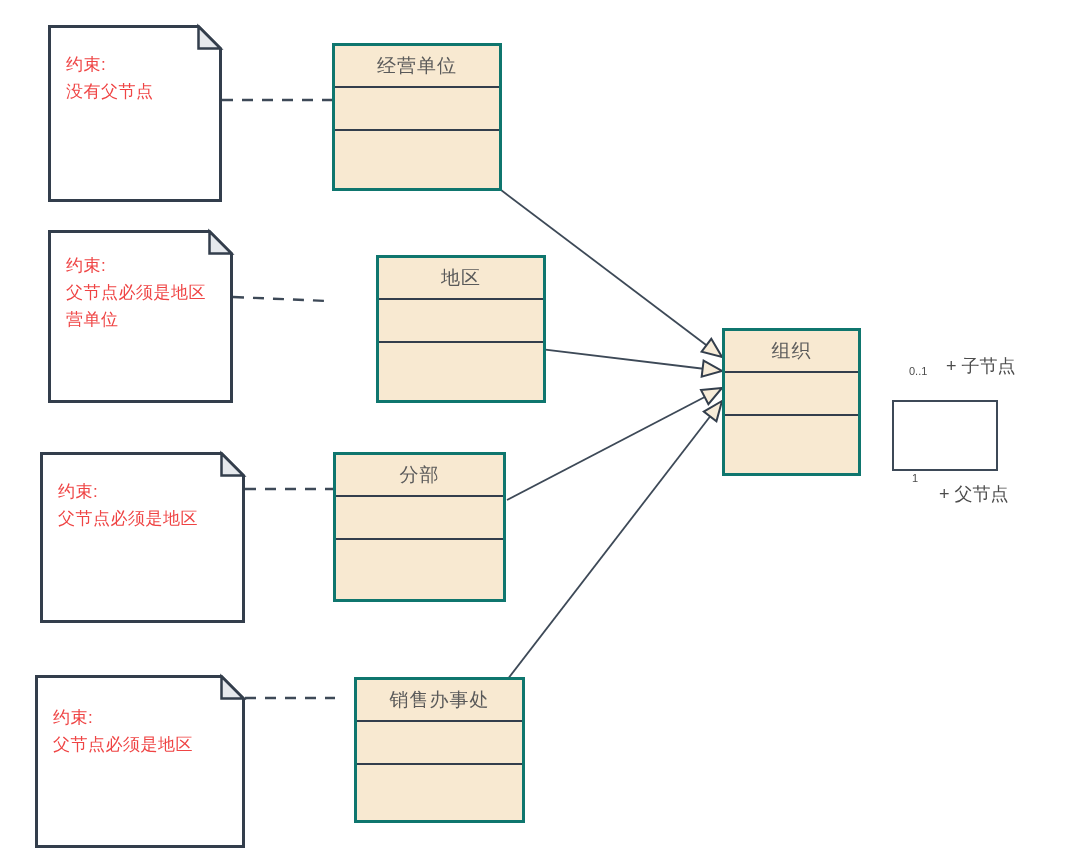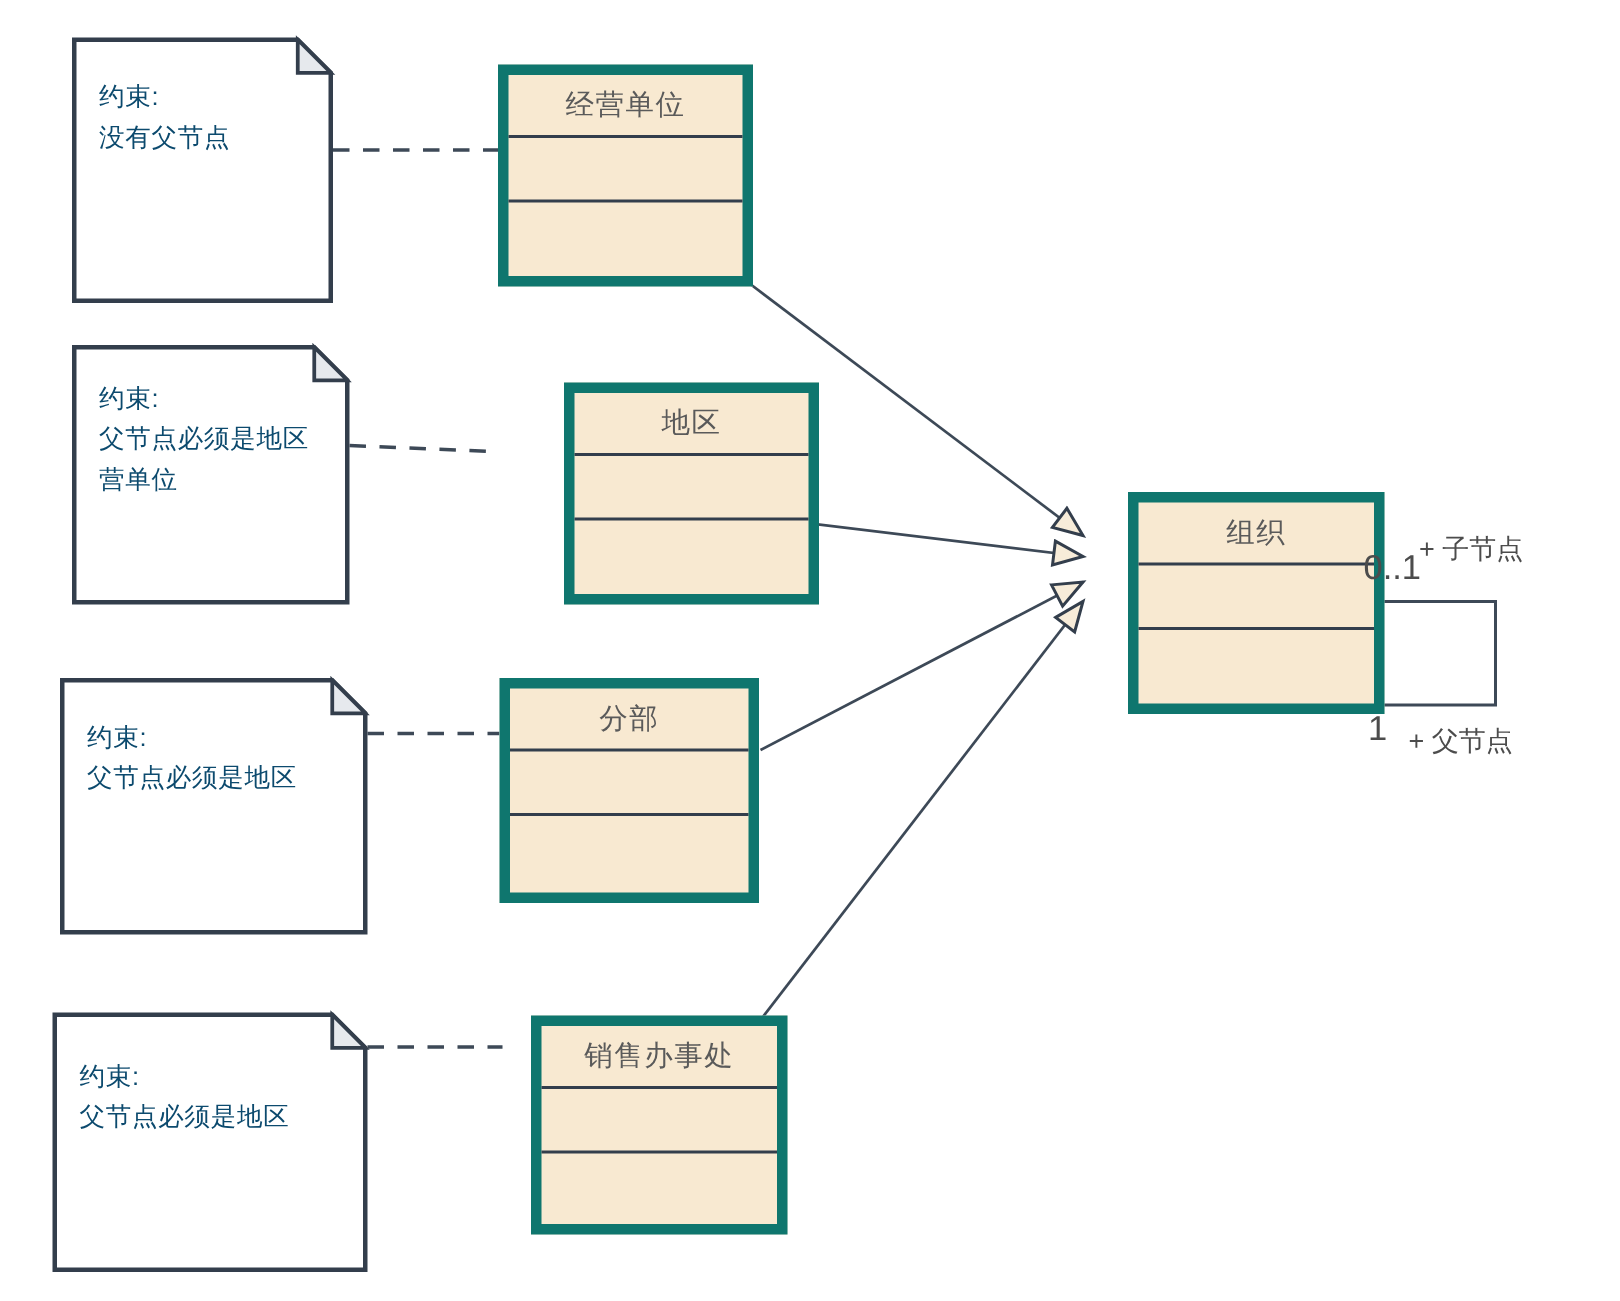--- a/index.html
+++ b/index.html
@@ -11,37 +11,37 @@
   .conn { stroke:#3d4957; stroke-width:1.8; fill:none; }
   .dash { stroke:#3d4957; stroke-width:2.4; stroke-dasharray:11 9; fill:none; }
   .loop { fill:#ffffff; stroke:#3d4957; stroke-width:2; }
 
   .note { position:absolute; z-index:2; }
   .note svg { position:absolute; left:0; top:0; overflow:visible; }
   .note-outline { fill:#ffffff; stroke:#333e4c; stroke-width:3; stroke-linejoin:miter; }
   .note-fold { fill:#e6e9ed; stroke:#333e4c; stroke-width:2.5; stroke-linejoin:miter; }
   .note-text {
     position:absolute; left:18px; top:26px; right:14px;
-    font-size:17px; line-height:27px; color:#0c4a6e; letter-spacing:0.5px;
+    font-size:17px; line-height:27px; color:#ef4444; letter-spacing:0.5px;
   }
 
   .uml-class {
     position:absolute; z-index:2; box-sizing:border-box;
-    background:#f8e9d1; border:7px solid #0f766e;
+    background:#f8e9d1; border:3px solid #0f766e;
   }
   .cls-title {
     height:40px; border-bottom:2px solid #333e4c;
     display:flex; align-items:center; justify-content:center;
     font-size:19px; color:#5a5a5a; letter-spacing:1px;
   }
   .cls-mid { height:41px; border-bottom:2px solid #333e4c; }
   .cls-bot { }
 
   .mult-label { position:absolute; z-index:3; color:#4c4c4c; white-space:nowrap; }
-  .m17 { font-size:23px; }
+  .m17 { font-size:11px; }
   .m18 { font-size:18px; }
 </style>
 </head>
 <body>
 
 <div class="canvas">
 
   <svg class="wires" viewBox="0 0 1080 867" xmlns="http://www.w3.org/2000/svg">
     <defs>
       <marker id="genArrow" markerUnits="userSpaceOnUse" markerWidth="26" markerHeight="22" refX="21" refY="9.5" orient="auto">
@@ -124,21 +124,21 @@
     <div class="cls-mid"></div>
     <div class="cls-bot"></div>
   </div>
 
   <div class="uml-class" style="left:354px; top:677px; width:171px; height:146px;">
     <div class="cls-title">销售办事处</div>
     <div class="cls-mid"></div>
     <div class="cls-bot"></div>
   </div>
 
-  <div class="uml-class" style="left:752px; top:328px; width:171px; height:148px;">
+  <div class="uml-class" style="left:722px; top:328px; width:139px; height:148px;">
     <div class="cls-title">组织</div>
     <div class="cls-mid"></div>
     <div class="cls-bot"></div>
   </div>
 
   <span class="mult-label m17" style="left:909px; top:365px;">0..1</span>
   <span class="mult-label m18" style="left:946px; top:354px;">+ 子节点</span>
   <span class="mult-label m17" style="left:912px; top:472px;">1</span>
   <span class="mult-label m18" style="left:939px; top:482px;">+ 父节点</span>
 

